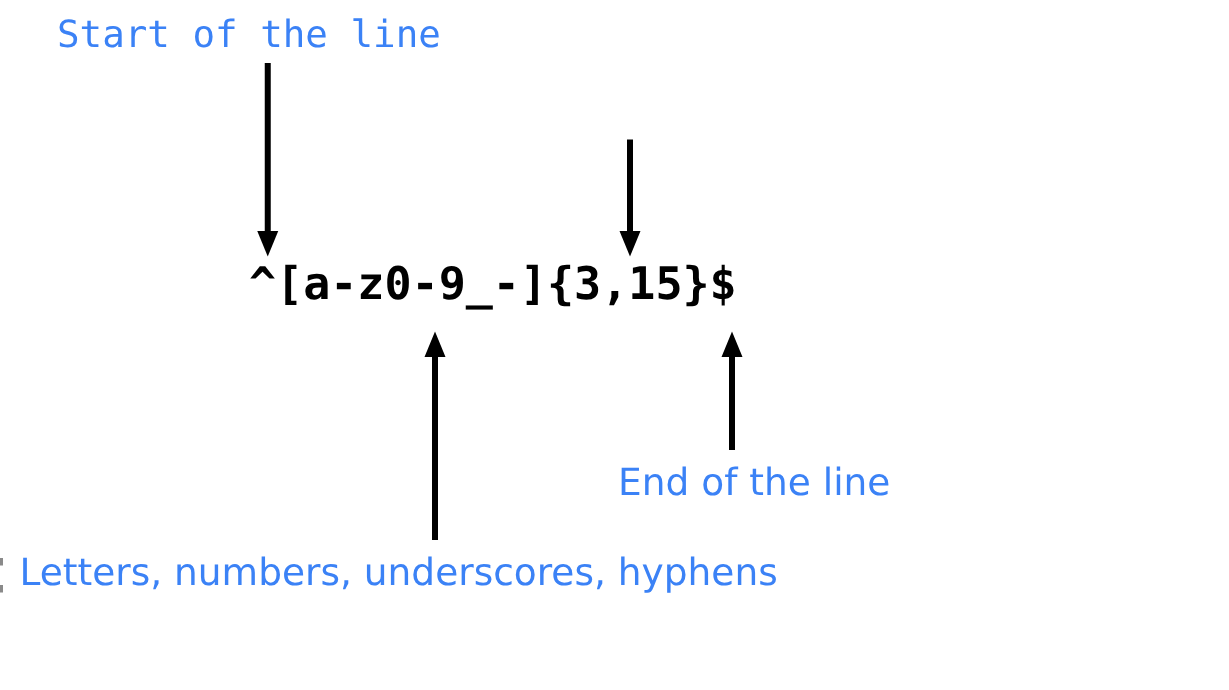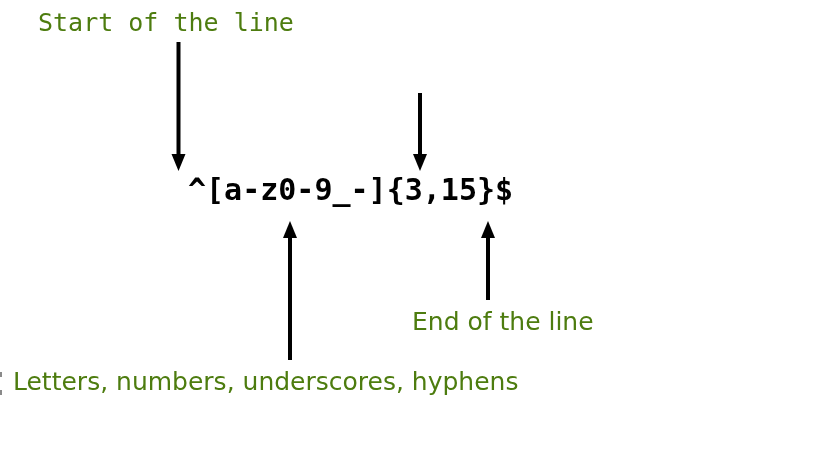--- a/index.html
+++ b/index.html
@@ -17,21 +17,21 @@
   }
   .arrows-layer {
     position: absolute;
     left: 0;
     top: 0;
     width: 819px;
     height: 460px;
   }
   .label {
     position: absolute;
-    color: #4d7c0f;
+    color: #3b82f6;
     white-space: nowrap;
     font-size: 25px;
     line-height: 30px;
     font-family: "DejaVu Sans", sans-serif;
   }
   .label.mono {
     font-family: "DejaVu Sans Mono", monospace;
   }
   .start-label   { left: 38px;  top: 8px;   }
   .length-label  { left: 271px; top: 54px;  }
@@ -40,21 +40,20 @@
   .regex-pattern {
     position: absolute;
     left: 166px;
     top: 172px;
     color: #000000;
     white-space: nowrap;
     font-family: "DejaVu Sans Mono", monospace;
     font-weight: bold;
     font-size: 30px;
     line-height: 36px;
-    margin-left: 22px;
   }
   .edge-artifact {
     position: absolute;
     width: 2px;
     height: 5px;
     background: #8a8a8a;
   }
   .edge-artifact.a1 { left: 0; top: 372px; }
   .edge-artifact.a2 { left: 0; top: 390px; }
 </style>

